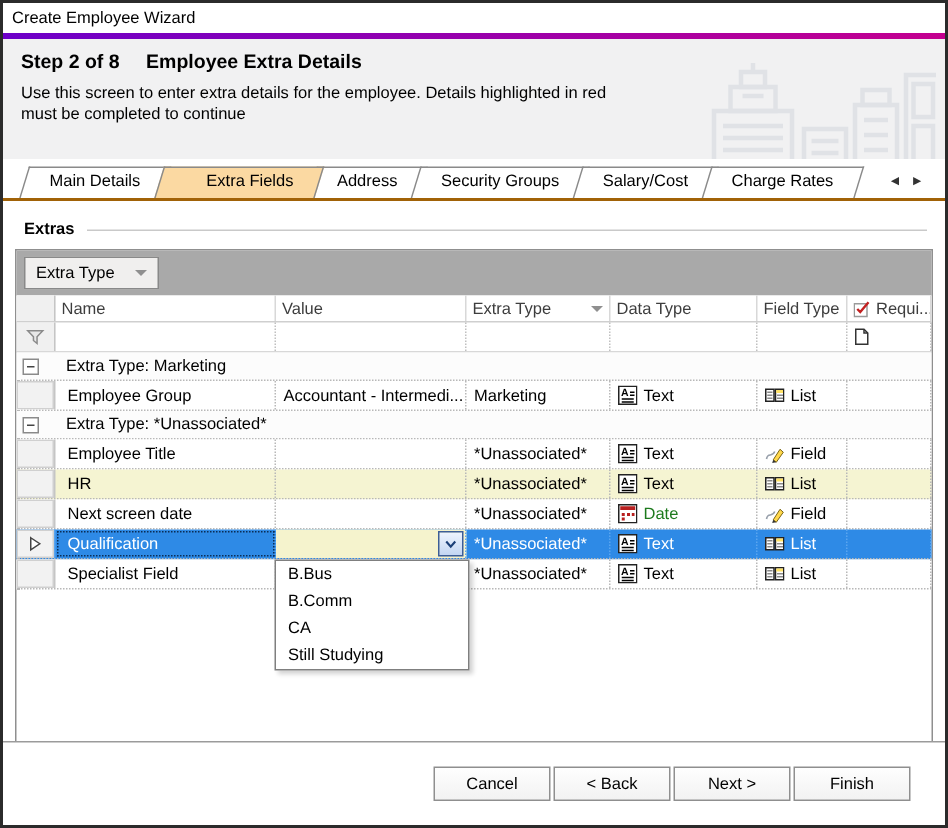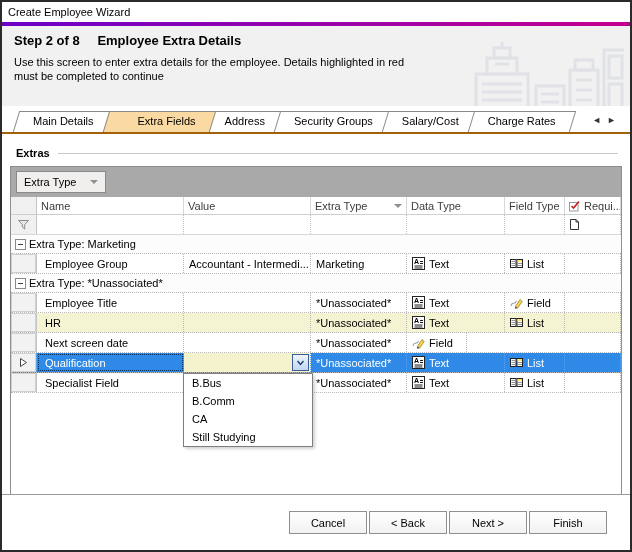--- a/index.html
+++ b/index.html
@@ -44,21 +44,21 @@
   .hdr-row { display:flex; height:18px; background:#fff; border-bottom:1px solid #cfcfcf; color:#3d3d3d; }
   .hdr-row .cell { border-right:1px solid #d8d8d8; display:flex; align-items:center; padding:0 4px;
                    white-space:nowrap; overflow:hidden; }
   .w-rh{width:26px; flex:none;} .w-name{width:147px; flex:none;} .w-value{width:127px; flex:none;}
   .w-extra{width:96px; flex:none;} .w-data{width:98px; flex:none;} .w-field{width:60px; flex:none;}
   .w-req{flex:1;}
   .hdr-row .w-rh { border-right:1px solid #c5c5c5; background:#f0f0f0; }
   .filter-row { display:flex; height:20px; border-bottom:1px solid #d8d8d8; }
   .filter-row .cell { border-right:1px dotted #c0c0c0; display:flex; align-items:center; padding:0 3px; }
   .filter-row .w-rh { background:#f0f0f0; border-right:1px solid #c5c5c5; justify-content:center; }
-  .grp-row { display:flex; align-items:center; height:19px; padding-left:4px; gap:3px;
+  .grp-row { display:flex; align-items:center; height:19px; padding-left:4px; gap:18px;
              border-bottom:1px dotted #b8b8b8; background:#fcfcfc; }
   .collapse-box { width:11px; height:11px; border:1px solid #8a8a8a; background:#fff; position:relative; flex:none; }
   .collapse-box::after { content:""; position:absolute; left:2px; right:2px; top:4px; height:1px; background:#444; }
   .row { display:flex; height:20px; border-bottom:1px dotted #b8b8b8; background:#fff; }
   .row .cell { border-right:1px dotted #b8b8b8; display:flex; align-items:center; padding:0 5px; gap:4px;
                white-space:nowrap; overflow:hidden; }
   .row .w-rh { padding:0; border-right:1px solid #c5c5c5; }
   .rh-btn { width:100%; height:100%; background:#f2f2f2; border:1px solid #d0d0d0;
             display:flex; align-items:center; justify-content:center; }
   .row .w-name { padding-left:8px; }
@@ -290,20 +290,31 @@
         <div class="cell w-req"></div>
       </div>
 
       <div class="row">
         <div class="cell w-rh">
             <div class="rh-btn"></div>
           </div>
         <div class="cell w-name">Next screen date</div>
         <div class="cell w-value"></div>
         <div class="cell w-extra">*Unassociated*</div>
+        <div class="cell w-data">
+          <svg class="ic" width="13" height="13" viewBox="0 0 13 13">
+              <rect x="0.5" y="0.5" width="12" height="12" fill="#fff" stroke="#222"></rect>
+              <rect x="1.5" y="1.5" width="10" height="2.5" fill="#b81f1f"></rect>
+              <rect x="2.5" y="6" width="2" height="2" fill="#b81f1f"></rect>
+              <rect x="6" y="6" width="2" height="2" fill="#b81f1f"></rect>
+              <rect x="2.5" y="9" width="2" height="2" fill="#b81f1f"></rect>
+              <rect x="9.2" y="6" width="1.8" height="2" fill="#b81f1f"></rect>
+            </svg>
+          <span class="typ date-green">Date</span>
+        </div>
         <div class="cell w-field">
           <svg class="ic" width="13" height="13" viewBox="0 0 13 13">
               <path d="M1,10 C2,5 4.5,9.5 6.5,5" stroke="#98a0ab" fill="none" stroke-width="1.1"></path>
               <path d="M5.5,10.5 L10,3.5 L12.2,5.5 L7.5,12.2 Z" fill="#ffd84d" stroke="#6b5500" stroke-width="0.6"></path>
               <path d="M5.5,10.5 L7.5,12.2 L4.8,12.6 Z" fill="#333"></path>
             </svg>
           <span class="typ">Field</span>
         </div>
         <div class="cell w-req"></div>
       </div>

